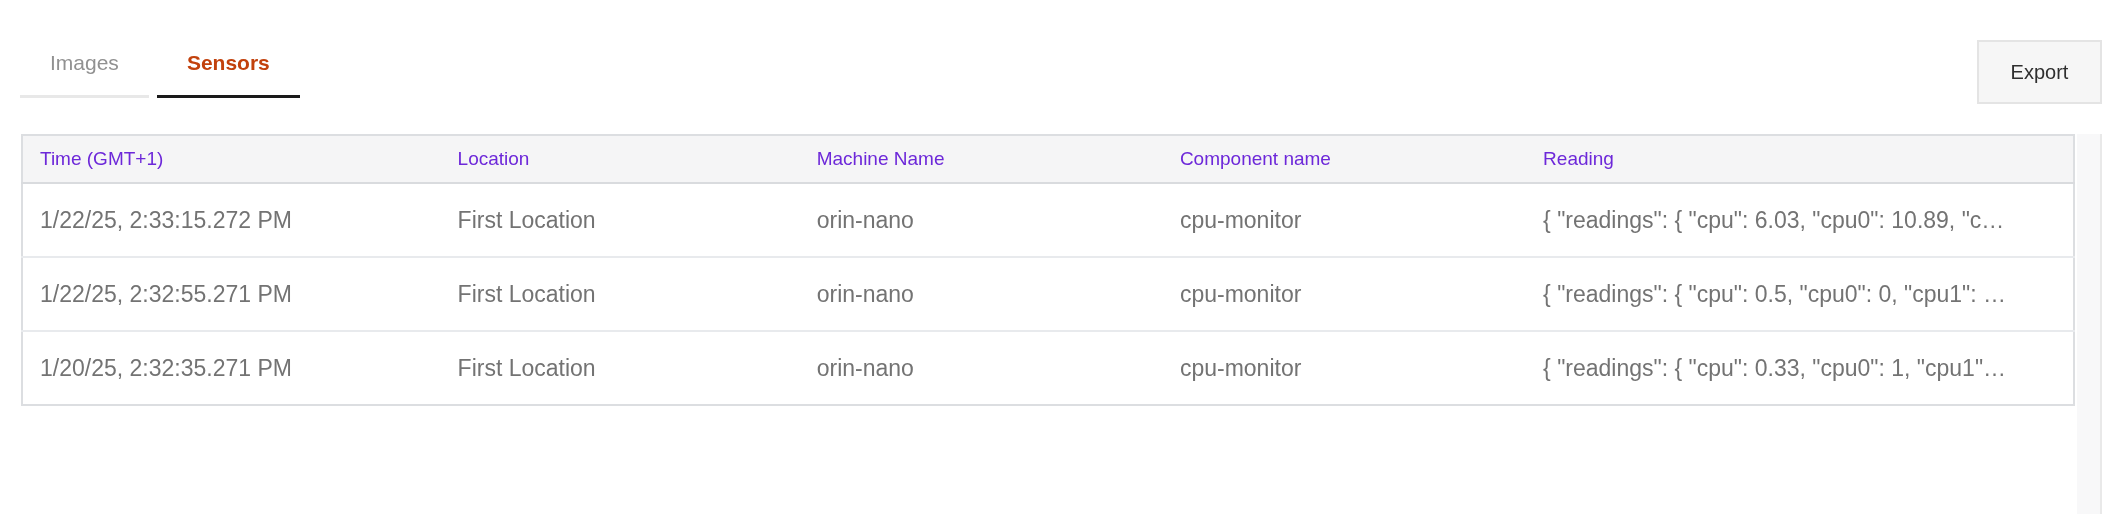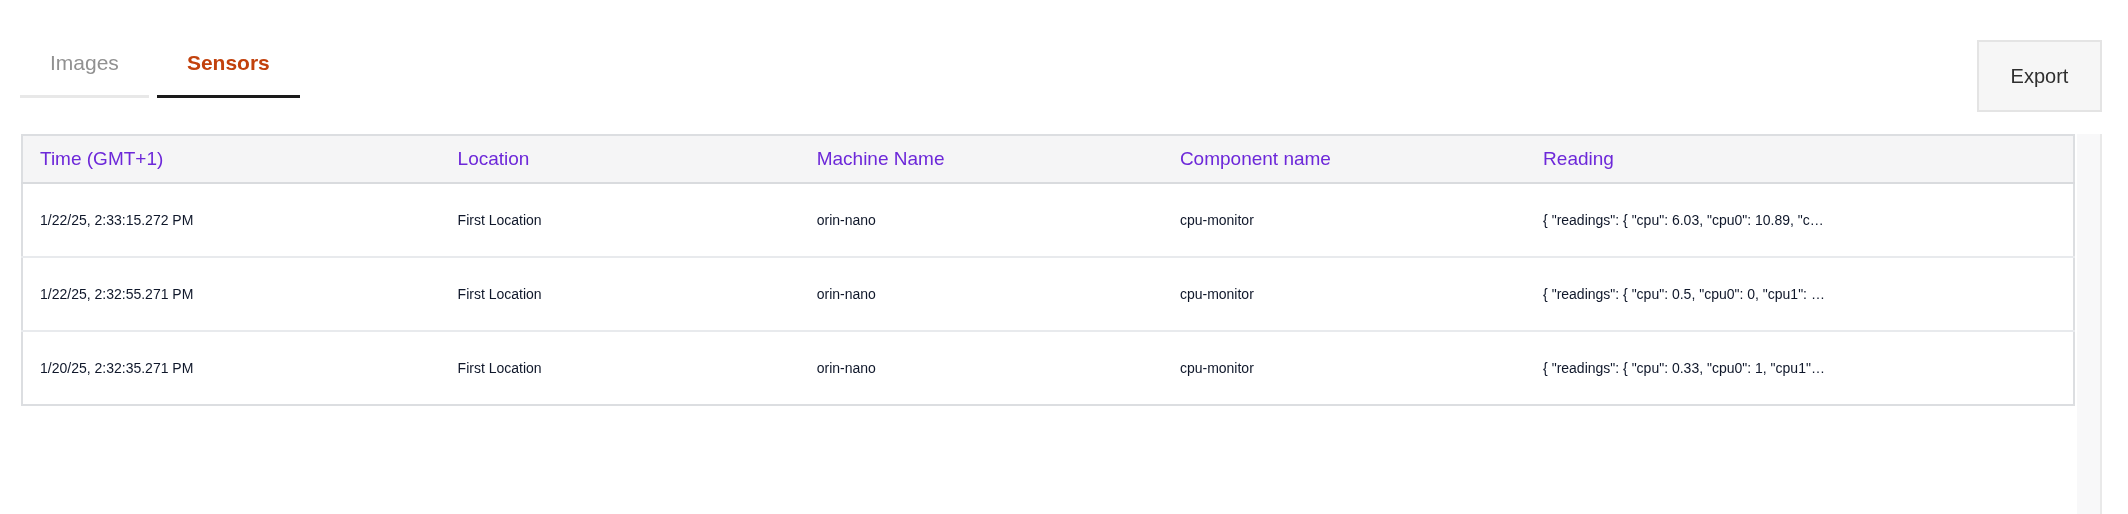--- a/index.html
+++ b/index.html
@@ -44,21 +44,21 @@
     font-weight: 700;
     border-bottom-color: #1a1a1a;
   }
 
   
   .export-btn {
     position: absolute;
     top: 40px;
     right: 26px;
     width: 125px;
-    height: 72px;
+    height: 64px;
     background: #f6f6f6;
     border: 2px solid #e4e4e4;
     font-family: "Liberation Sans", sans-serif;
     font-size: 20px;
     color: #2f2f2f;
     cursor: pointer;
   }
 
   
   .table-wrap {
@@ -80,22 +80,22 @@
     font-weight: 400;
     font-size: 19px;
     text-align: left;
     padding: 0 16px 0 17px;
     border-bottom: 2px solid #d9dbde;
     white-space: nowrap;
     overflow: hidden;
   }
   tbody td {
     height: 74px;
-    font-size: 14px;
-    color: #0f172a;
+    font-size: 23px;
+    color: #737373;
     text-align: left;
     padding: 0 0 0 17px;
     border-bottom: 2px solid #e8eaed;
     white-space: nowrap;
     overflow: hidden;
   }
   tbody tr:last-child td { border-bottom: none; }
   td.reading-cell { padding-right: 0; }
 
   

